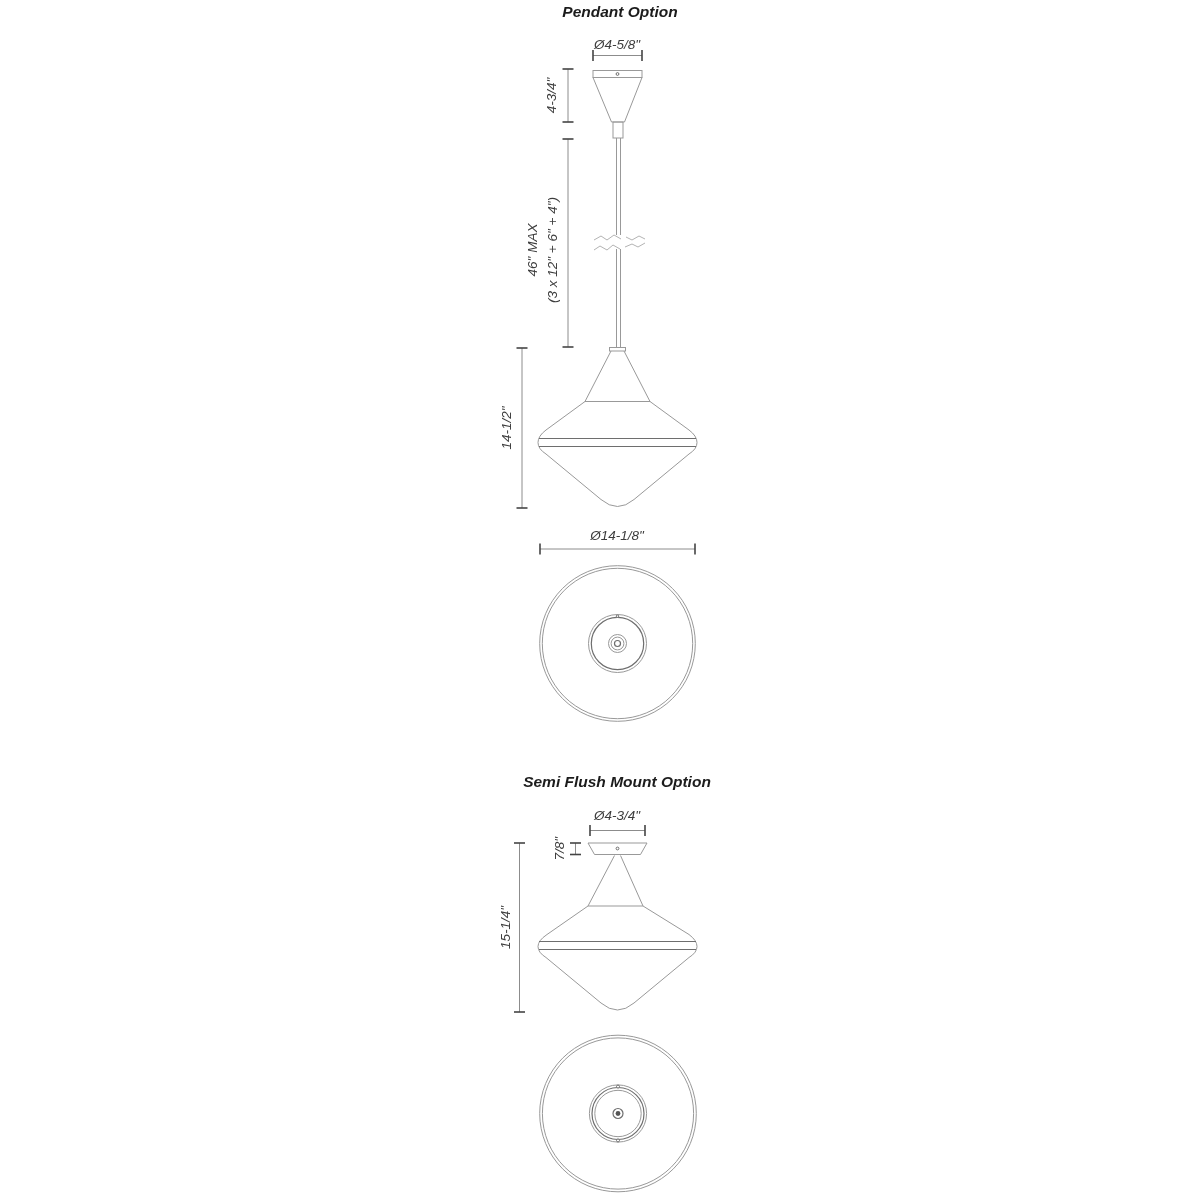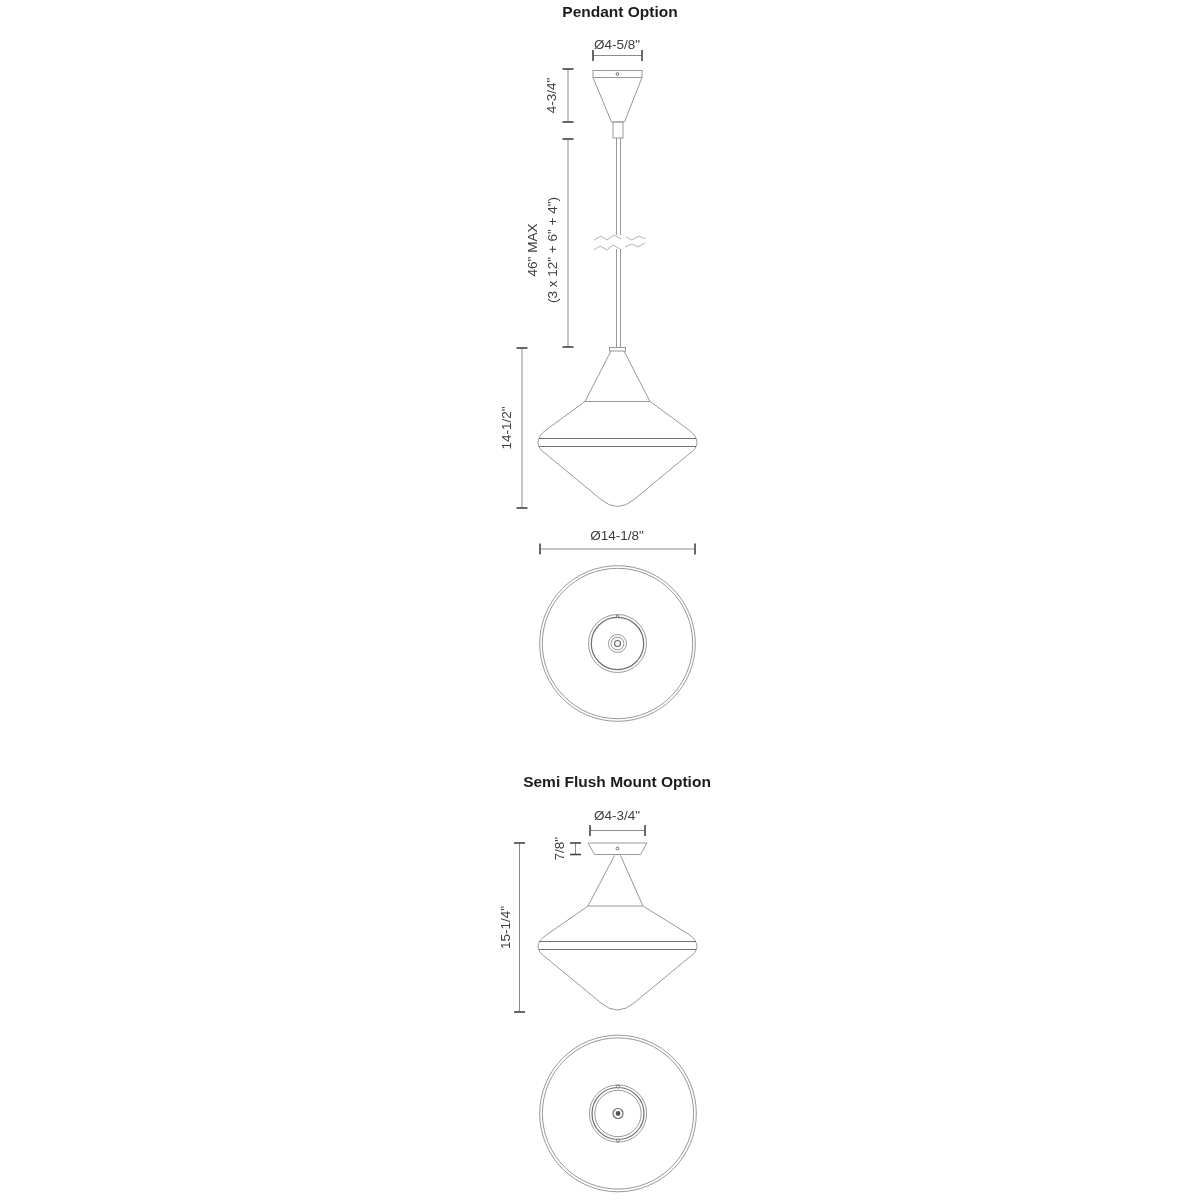--- a/index.html
+++ b/index.html
@@ -1,21 +1,21 @@
 <!DOCTYPE html>
 <html style="--outline: #999999; --outline_dark: #6e6e6e; --dim_line: #8c8c8c; --dim_tick: #444444; --text: #3d3d3d; --title: #1c1c1c; --break_mark: #b3b3b3;"><head>
 <meta charset="utf-8">
 <style>
   :root{
     --outline:#999999; --outline_dark:#6e6e6e; --dim_line:#8c8c8c;
     --dim_tick:#444444; --text:#3d3d3d; --title:#1c1c1c; --break_mark:#b3b3b3;
   }
   html,body{margin:0;padding:0;background:#ffffff;}
   .stage{position:relative;width:1168px;height:1200px;background:#ffffff;overflow:hidden;
-         font-family:"Liberation Sans", sans-serif;}
+         font-family:"Liberation Sans", sans-serif;font-style:italic;}
   svg{position:absolute;left:0;top:0;}
   .outline{stroke:var(--outline);fill:none;stroke-width:1;}
   .outline-dark{stroke:var(--outline_dark);fill:none;stroke-width:1.2;}
   .dimline{stroke:var(--dim_line);fill:none;stroke-width:1;}
   .tick{stroke:var(--dim_tick);stroke-width:1.6;fill:none;}
   .scribble{stroke:var(--break_mark);stroke-width:1;fill:none;}
   .dimtext{fill:var(--text);font-size:13.5px;font-family:"Liberation Sans",sans-serif;}
   .titletext{fill:var(--title);font-size:15.5px;font-weight:bold;font-family:"Liberation Sans",sans-serif;}
   .screw{stroke:var(--outline_dark);fill:#ffffff;stroke-width:1;}
   .mask{fill:#ffffff;stroke:none;}

